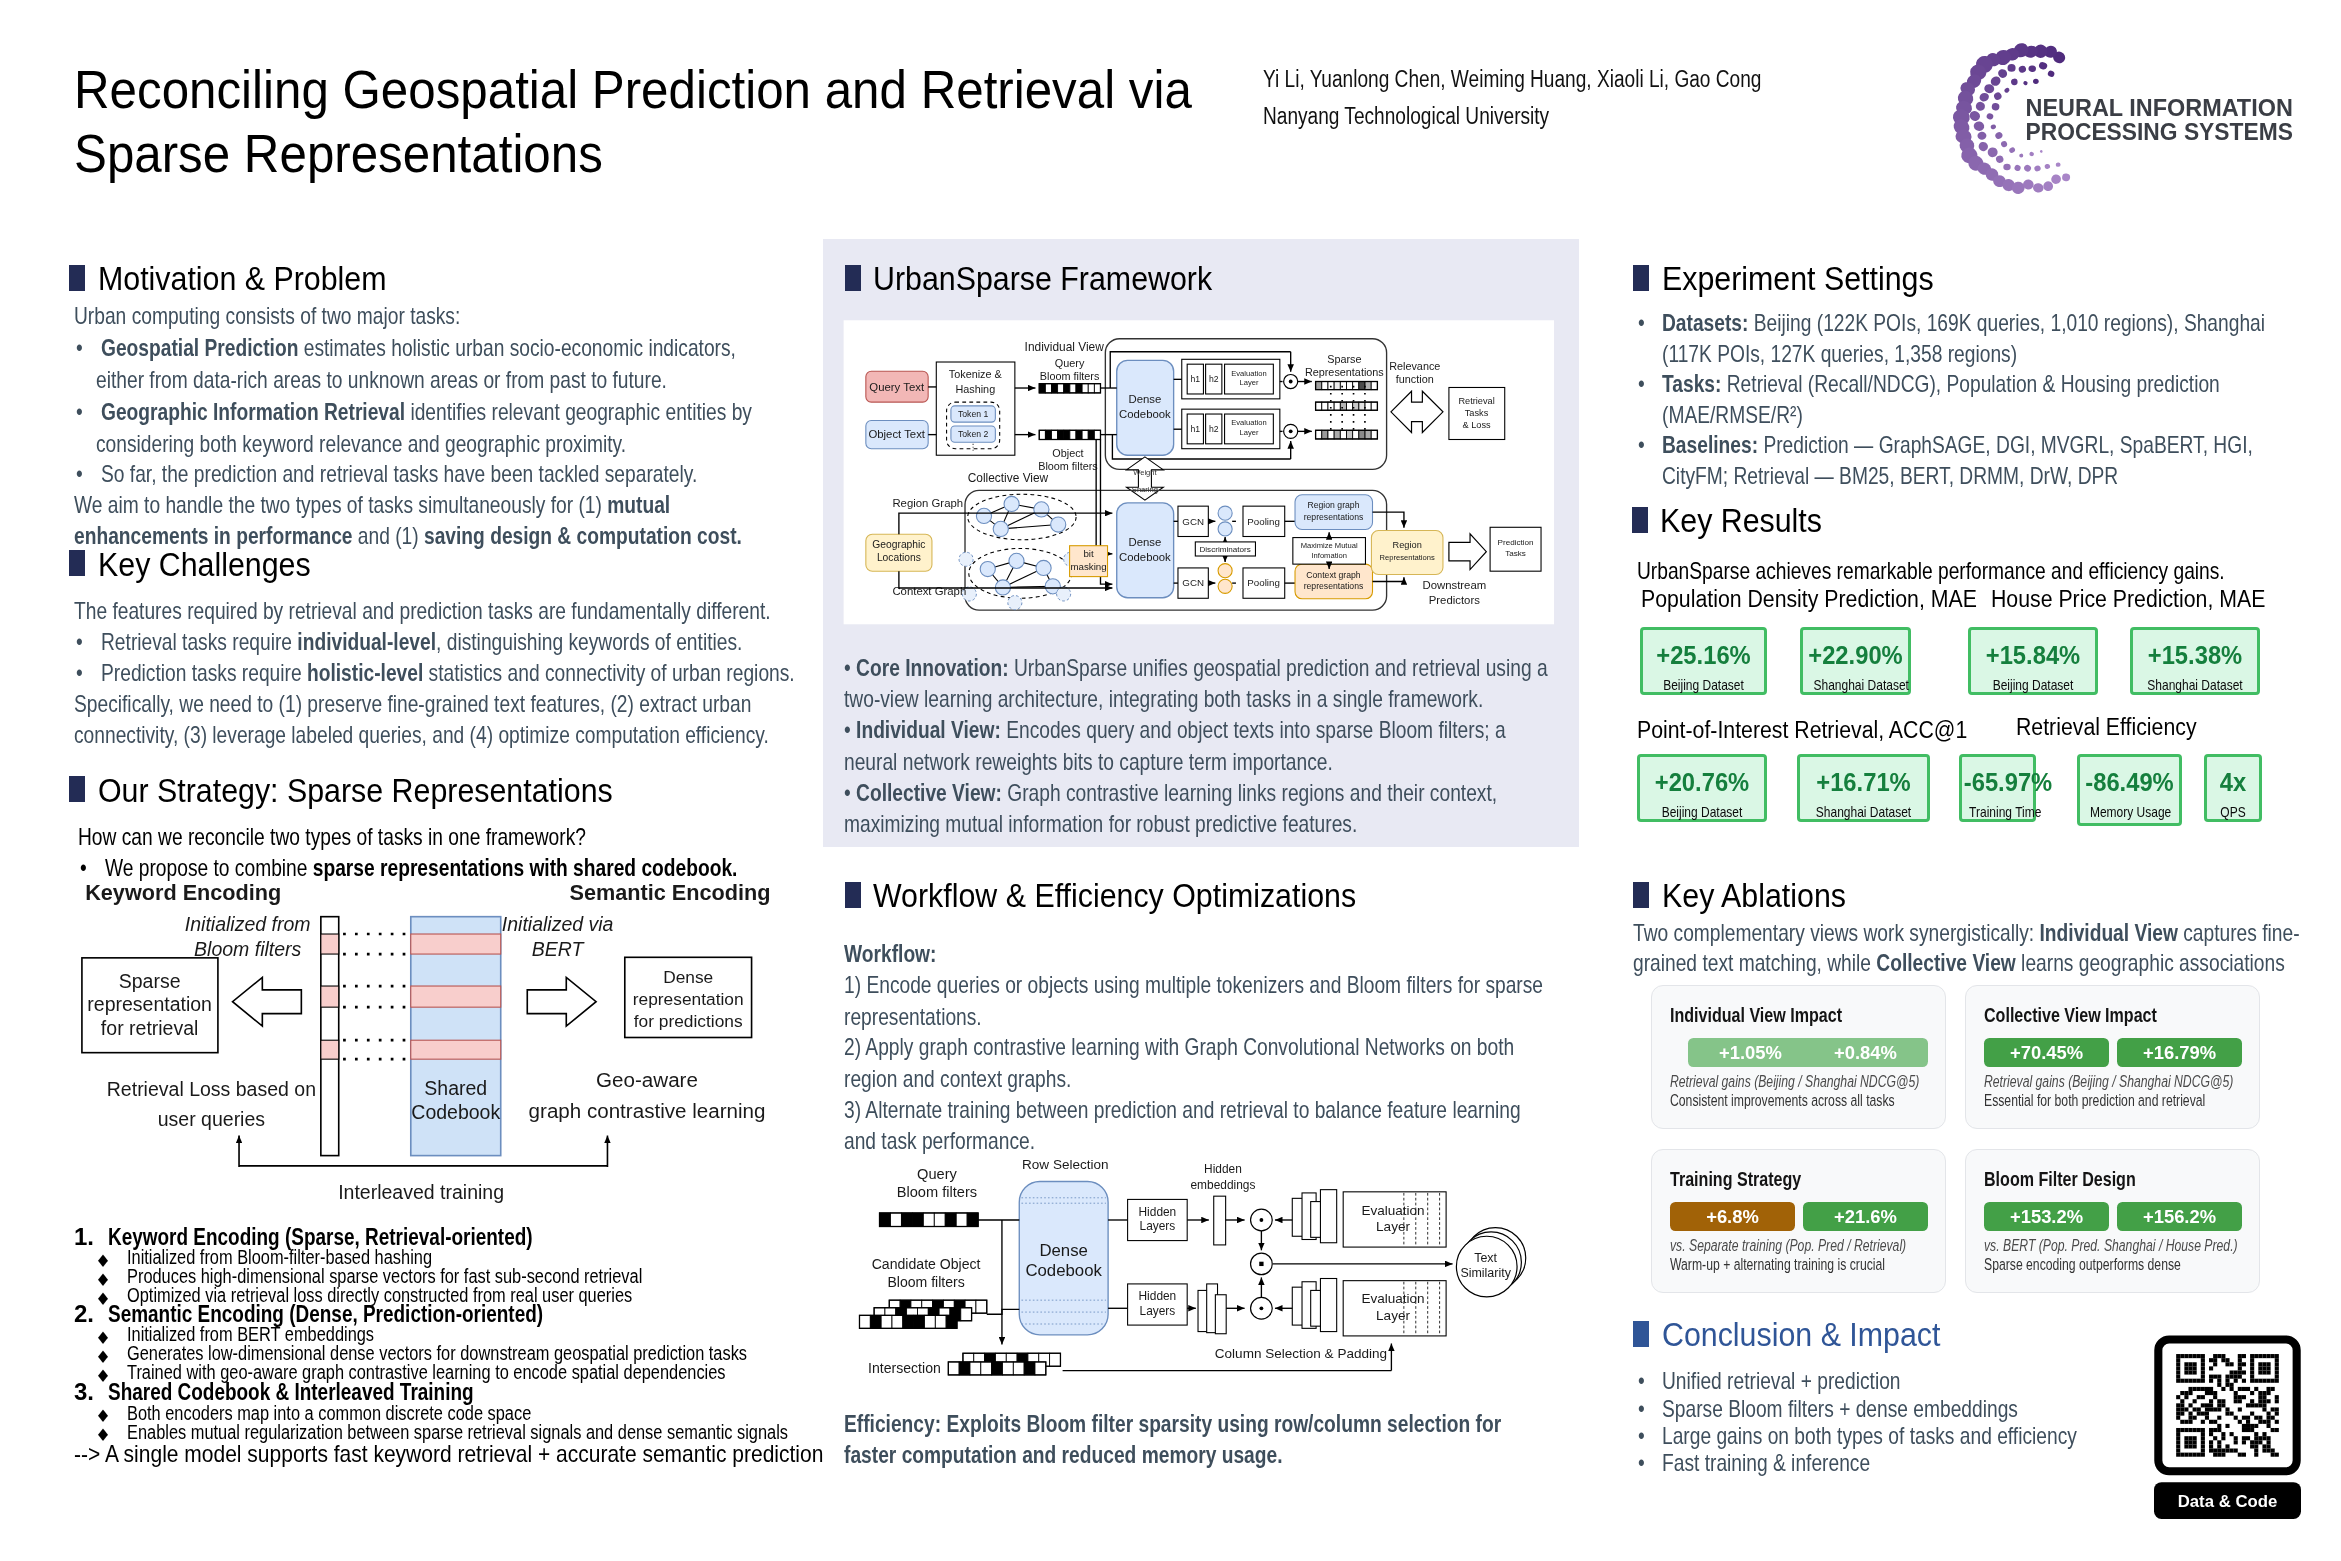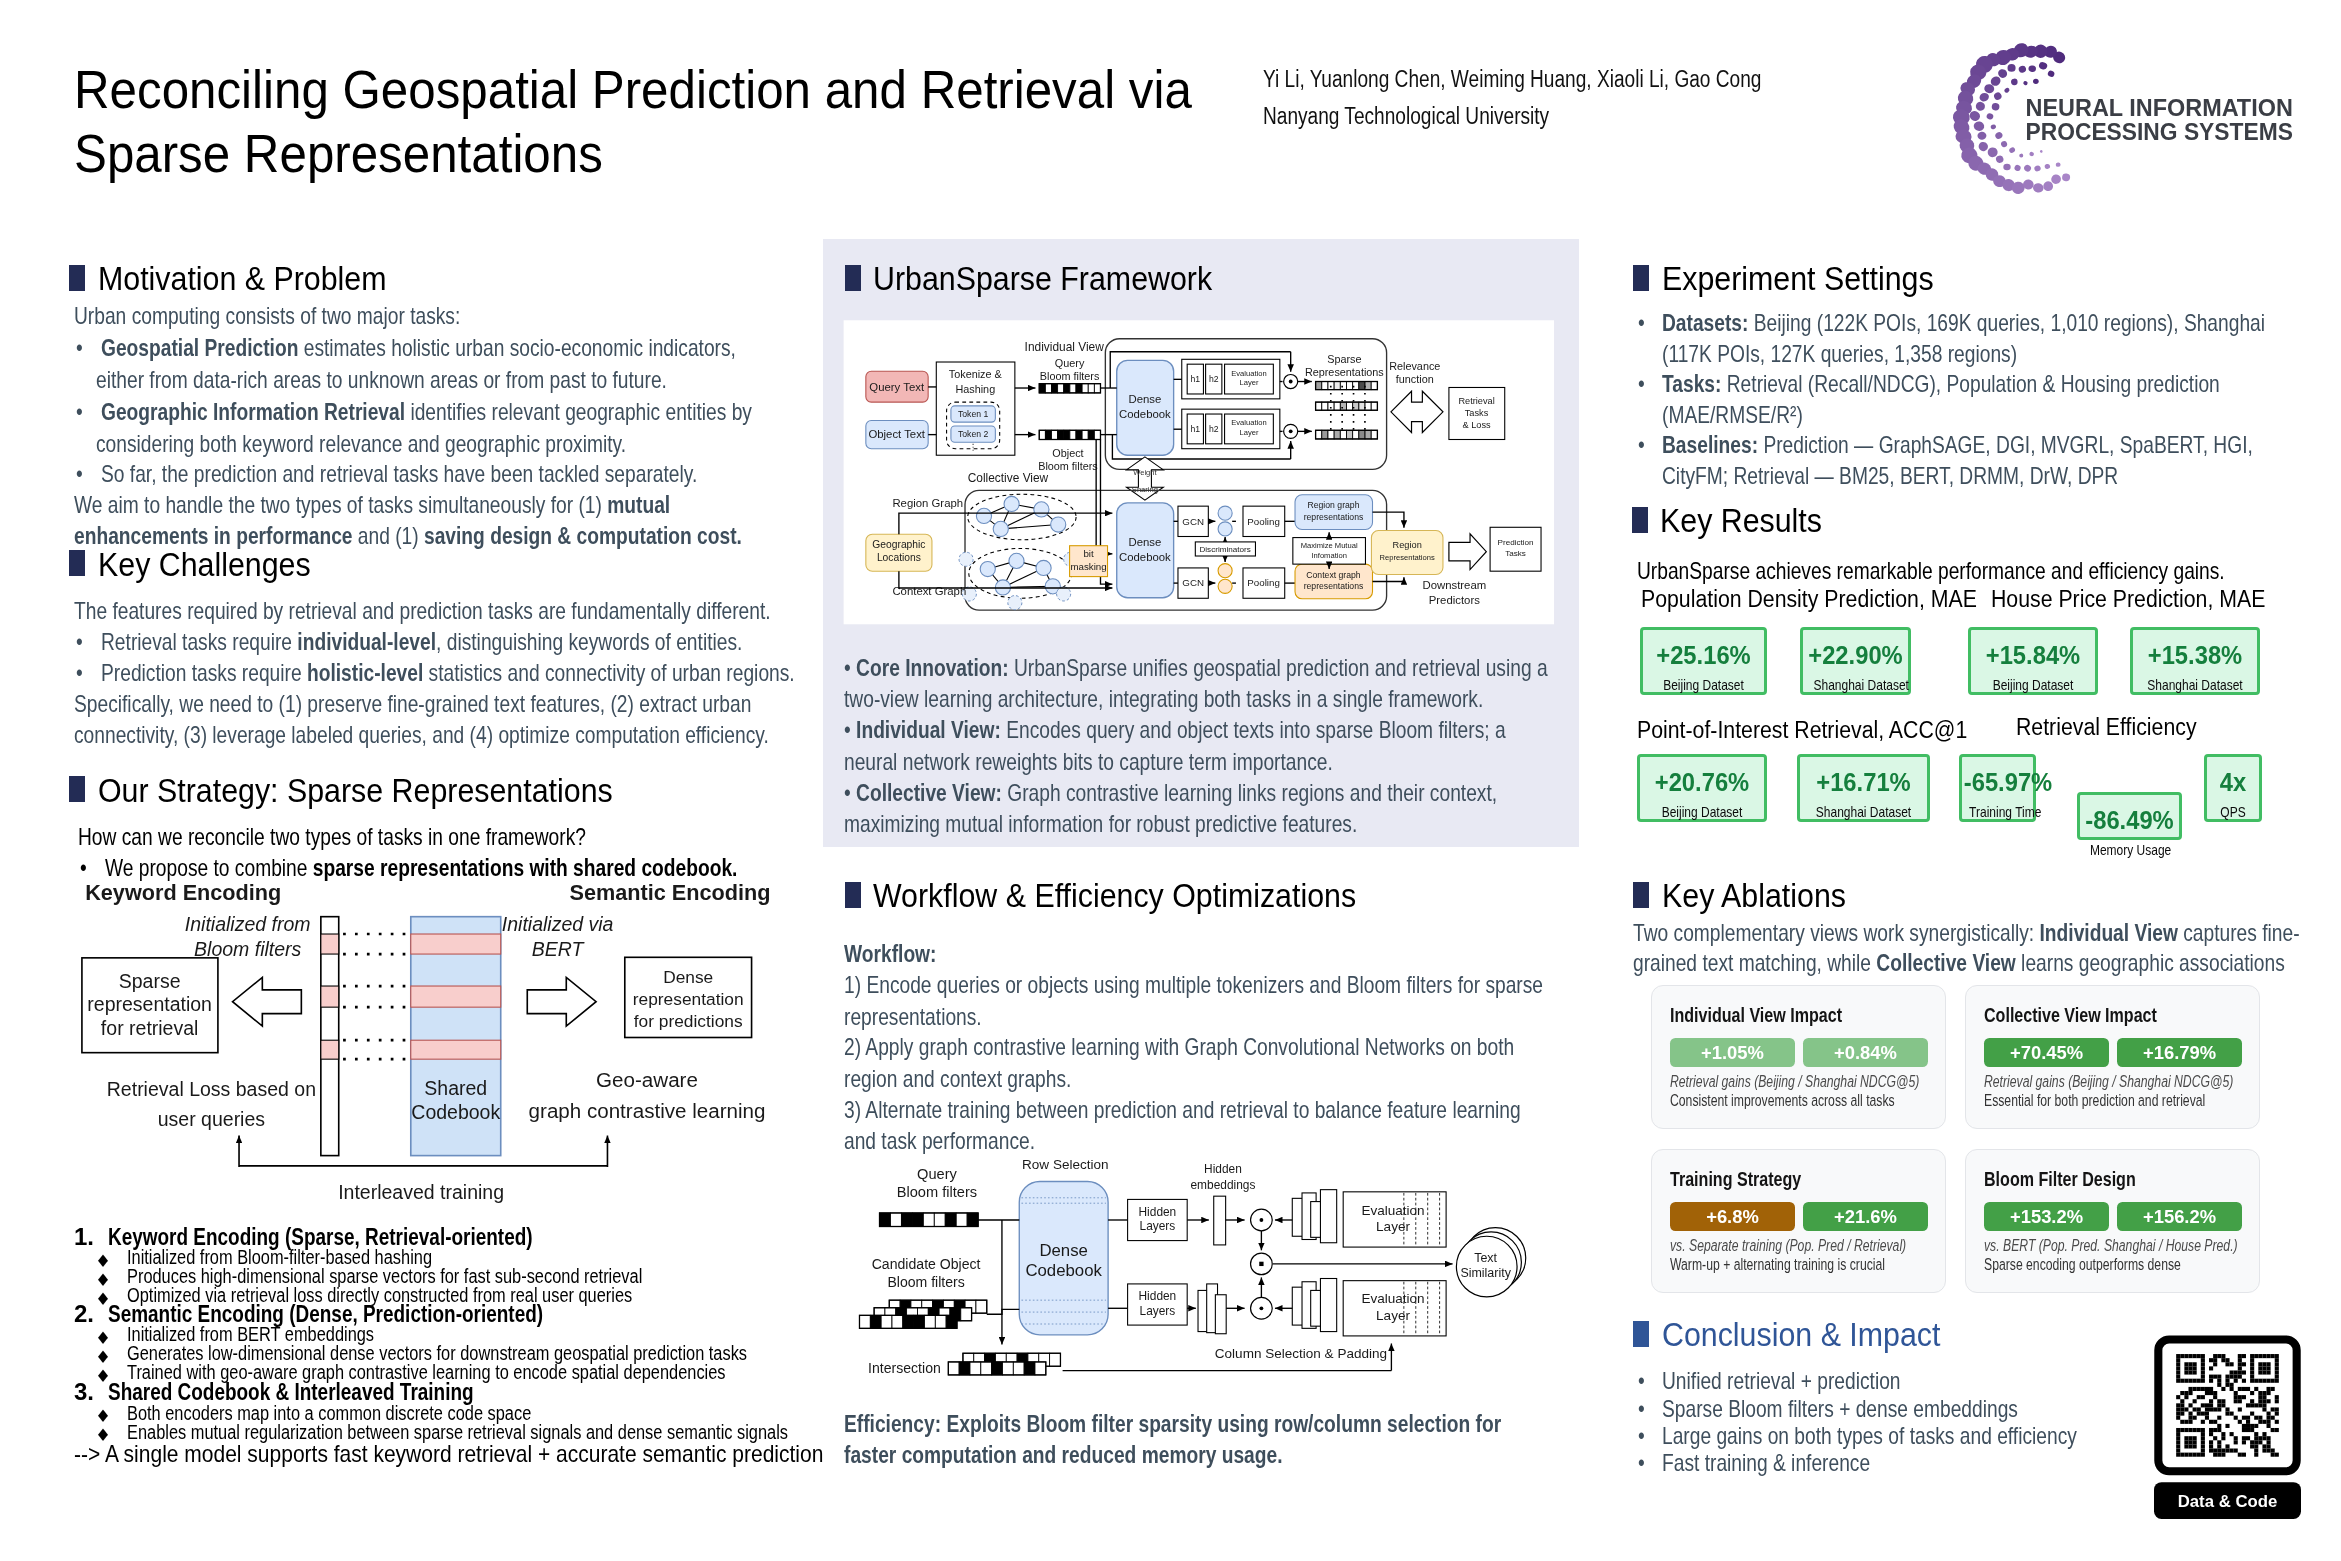--- a/index.html
+++ b/index.html
@@ -126,35 +126,35 @@
     <div class="sl">Beijing Dataset</div>
   </div>
 <div class="sb" style="left:1797px;top:754px;width:133px;height:68px">
 <div class="sv">+16.71%</div>
     <div class="sl">Shanghai Dataset</div>
   </div>
 <div class="sb" style="left:1959px;top:754px;width:77px;height:68px">
 <div class="sv">-65.97%</div>
     <div class="sl">Training Time</div>
   </div>
-<div class="sb" style="left:2077px;top:792px;width:105px;height:48px">
+<div class="sb" style="left:2077px;top:754px;width:105px;height:72px">
 <div class="sv">-86.49%</div>
     <div class="sl">Memory Usage</div>
   </div>
 <div class="sb" style="left:2204px;top:754px;width:58px;height:68px">
 <div class="sv">4x</div>
     <div class="sl">QPS</div>
   </div>
 <div style="position:absolute;left:1633px;top:882px;width:15.7px;height:26px;background:#232c55"></div>
 <div class="t" style="left:1662px;top:879px;font-size:33px;color:#000;transform:scaleX(0.92);">Key Ablations</div>
 <div class="t" style="left:1633px;top:921px;font-size:24px;color:#3e4e5c;transform:scaleX(0.8);">Two complementary views work synergistically: <b>Individual View</b> captures fine-</div>
 <div class="t" style="left:1633px;top:951px;font-size:24px;color:#3e4e5c;transform:scaleX(0.8);">grained text matching, while <b>Collective View</b> learns geographic associations</div>
 <div class="card" style="left:1651px;top:985px">
 <div class="ct">Individual View Impact</div>
-<div class="pill" style="left:18px;background:#85c489">+1.05%</div>
+<div class="pill" style="left:36px;background:#85c489">+1.05%</div>
 <div class="pill" style="left:151px;background:#85c489">+0.84%</div>
 <div class="ci">Retrieval gains (Beijing / Shanghai NDCG@5)</div>
 <div class="cc">Consistent improvements across all tasks</div>
   </div>
 <div class="card" style="left:1965px;top:985px">
 <div class="ct">Collective View Impact</div>
 <div class="pill" style="left:18px;background:#43a047">+70.45%</div>
 <div class="pill" style="left:151px;background:#43a047">+16.79%</div>
 <div class="ci">Retrieval gains (Beijing / Shanghai NDCG@5)</div>
 <div class="cc">Essential for both prediction and retrieval</div>

